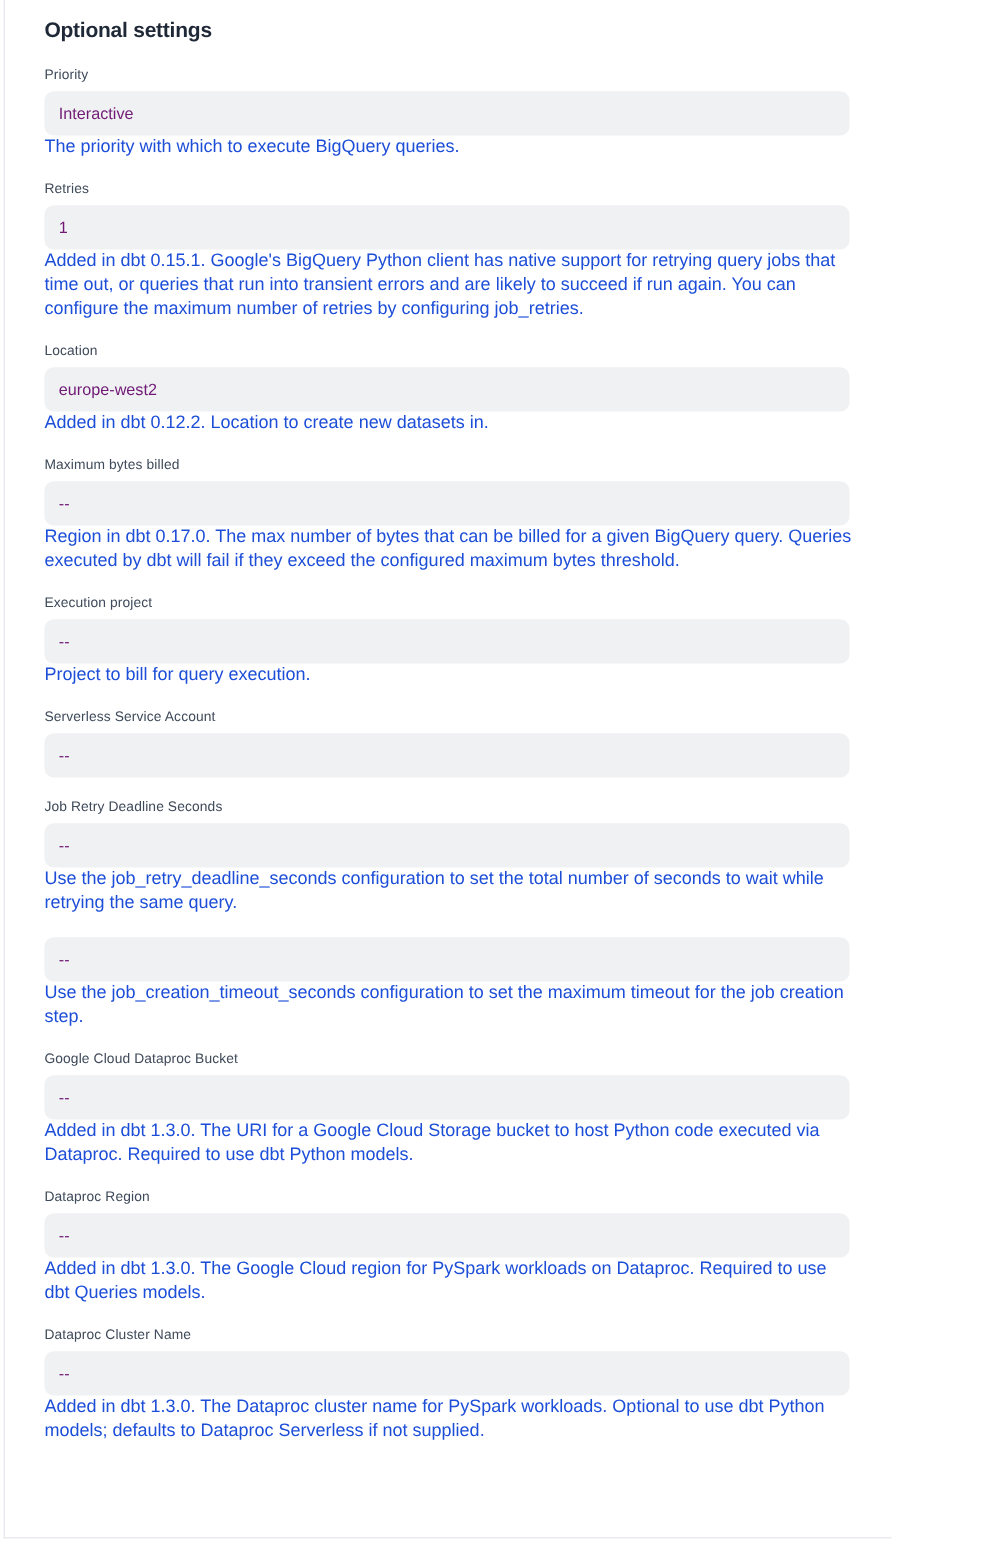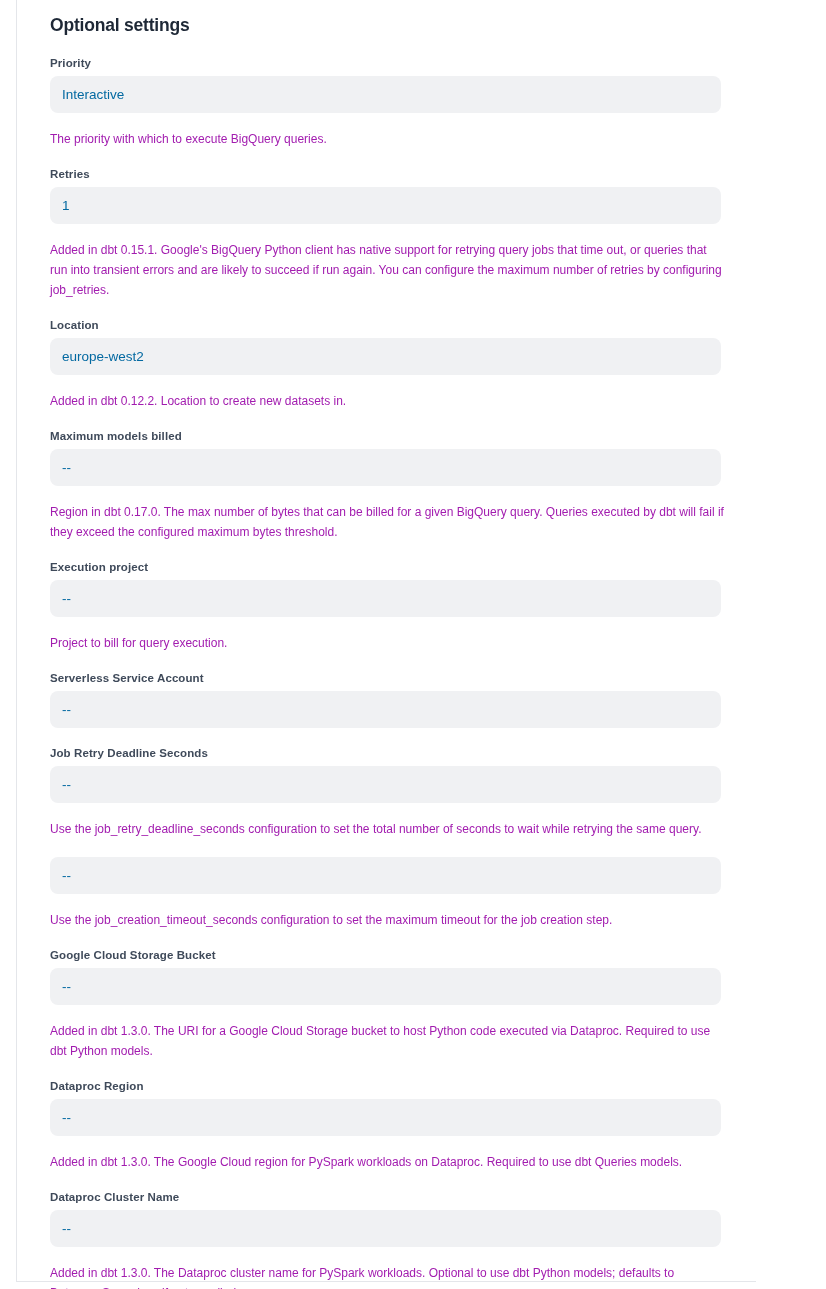--- a/index.html
+++ b/index.html
@@ -9,21 +9,21 @@
     font-family: "Liberation Sans", sans-serif;
   }
   body {
     width: 826px;
     height: 1289px;
     position: relative;
     overflow: hidden;
   }
   .panel {
     position: absolute;
-    left: 16px;
+    left: 3px;
     top: 0;
     width: 740px;
     height: 1282px;
     box-sizing: border-box;
     border-left: 1px solid #e4e6ea;
     border-bottom: 1px solid #e4e6ea;
     padding: 15px 0 0 33px;
     background: #ffffff;
   }
   .page-title {
@@ -32,46 +32,46 @@
     font-weight: bold;
     color: #1e2836;
     letter-spacing: -0.2px;
   }
   .field {
     margin-bottom: 18px;
   }
   .field-label {
     display: block;
     font-size: 11.5px;
-    font-weight: bold;
+    font-weight: normal;
     color: #3f4a5a;
     line-height: 14px;
     margin-bottom: 6px;
     letter-spacing: 0.1px;
   }
   .field-input {
     display: block;
     width: 671px;
     height: 37px;
     box-sizing: border-box;
     background: #f0f1f3;
     border: none;
     border-radius: 8px;
     padding: 0 12px;
     font-family: "Liberation Sans", sans-serif;
     font-size: 13.5px;
-    color: #0369a1;
+    color: #701a75;
     outline: none;
   }
   .field-help {
-    margin-top: 16px;
+    margin-top: 0;
     max-width: 676px;
-    font-size: 12px;
+    font-size: 15px;
     line-height: 20px;
-    color: #a21caf;
+    color: #1d4ed8;
   }
   .field-help:empty { display: none; }
 </style>
 </head>
 <body>
 
 <div class="panel">
 
   <h2 class="page-title">Optional settings</h2>
 
@@ -87,21 +87,21 @@
     <div class="field-help">Added in dbt 0.15.1. Google's BigQuery Python client has native support for retrying query jobs that time out, or queries that run into transient errors and are likely to succeed if run again. You can configure the maximum number of retries by configuring job_retries.</div>
   </div>
 
   <div class="field">
     <label class="field-label">Location</label>
     <input class="field-input" type="text" value="europe-west2" style="">
     <div class="field-help">Added in dbt 0.12.2. Location to create new datasets in.</div>
   </div>
 
   <div class="field">
-    <label class="field-label">Maximum models billed</label>
+    <label class="field-label">Maximum bytes billed</label>
     <input class="field-input" type="text" value="--" style="">
     <div class="field-help">Region in dbt 0.17.0. The max number of bytes that can be billed for a given BigQuery query. Queries executed by dbt will fail if they exceed the configured maximum bytes threshold.</div>
   </div>
 
   <div class="field">
     <label class="field-label">Execution project</label>
     <input class="field-input" type="text" value="--" style="">
     <div class="field-help">Project to bill for query execution.</div>
   </div>
 
@@ -116,21 +116,21 @@
     <input class="field-input" type="text" value="--" style="">
     <div class="field-help">Use the job_retry_deadline_seconds configuration to set the total number of seconds to wait while retrying the same query.</div>
   </div>
 
   <div class="field">
     <input class="field-input" type="text" value="--" style="">
     <div class="field-help">Use the job_creation_timeout_seconds configuration to set the maximum timeout for the job creation step.</div>
   </div>
 
   <div class="field">
-    <label class="field-label">Google Cloud Storage Bucket</label>
+    <label class="field-label">Google Cloud Dataproc Bucket</label>
     <input class="field-input" type="text" value="--" style="">
     <div class="field-help">Added in dbt 1.3.0. The URI for a Google Cloud Storage bucket to host Python code executed via Dataproc. Required to use dbt Python models.</div>
   </div>
 
   <div class="field">
     <label class="field-label">Dataproc Region</label>
     <input class="field-input" type="text" value="--" style="">
     <div class="field-help">Added in dbt 1.3.0. The Google Cloud region for PySpark workloads on Dataproc. Required to use dbt Queries models.</div>
   </div>
 

